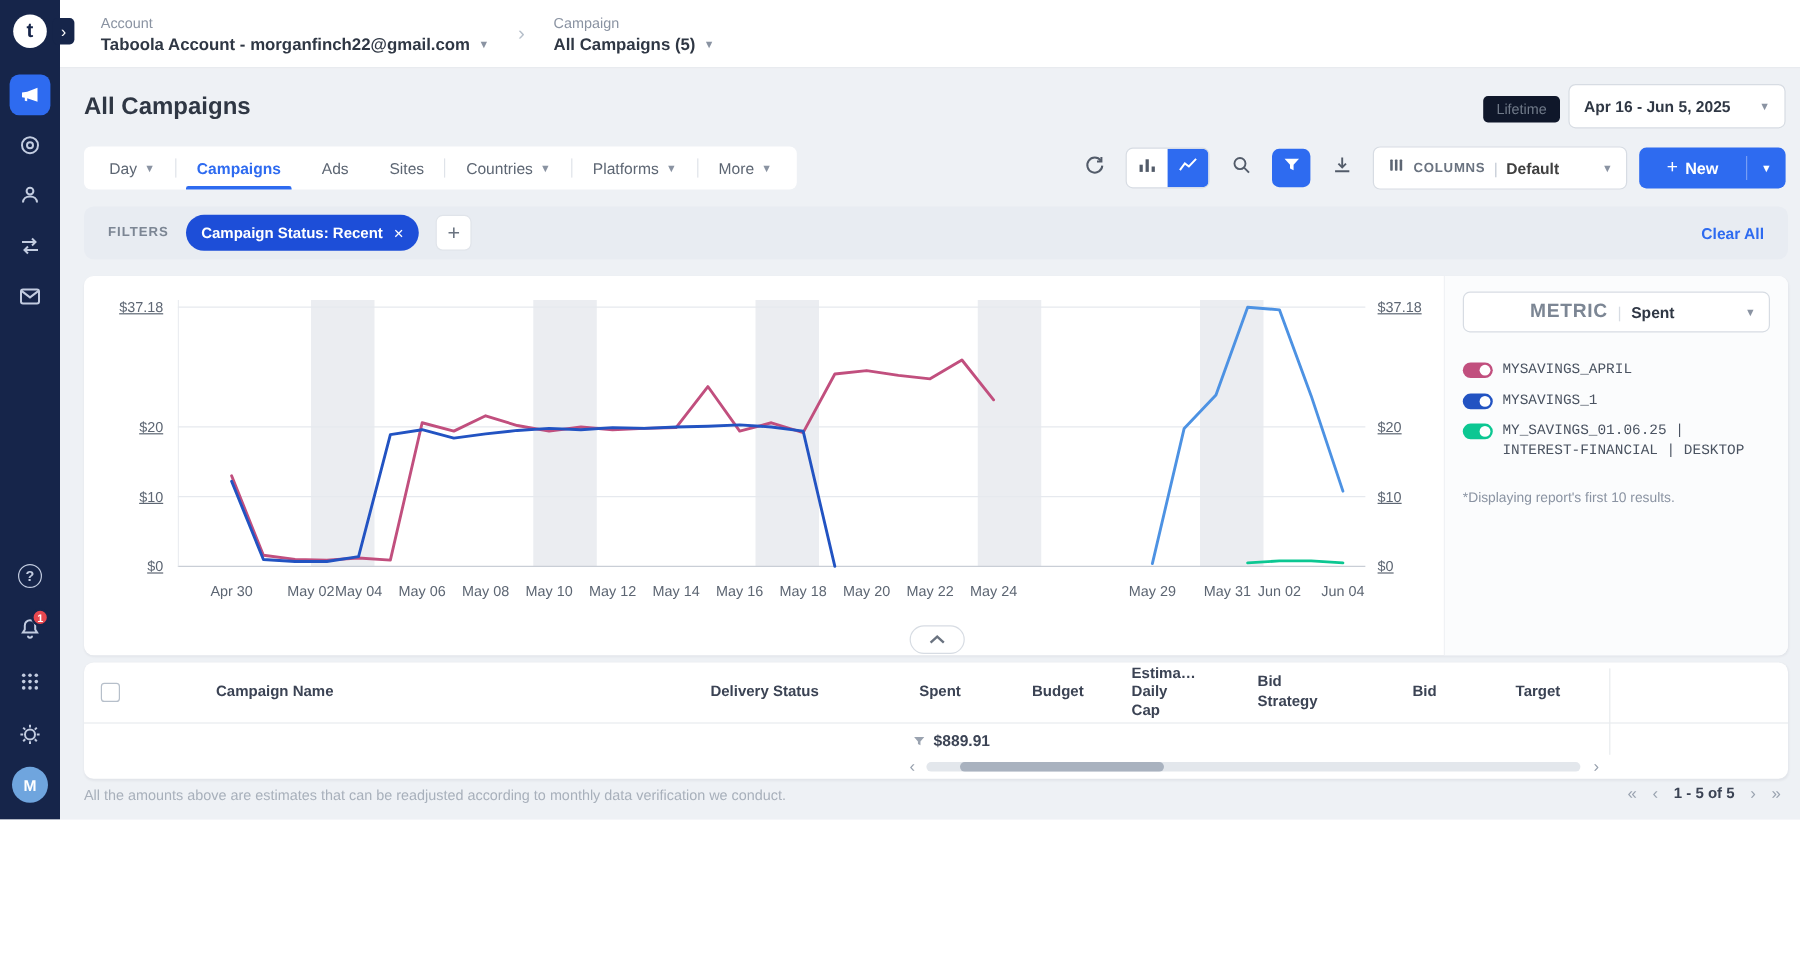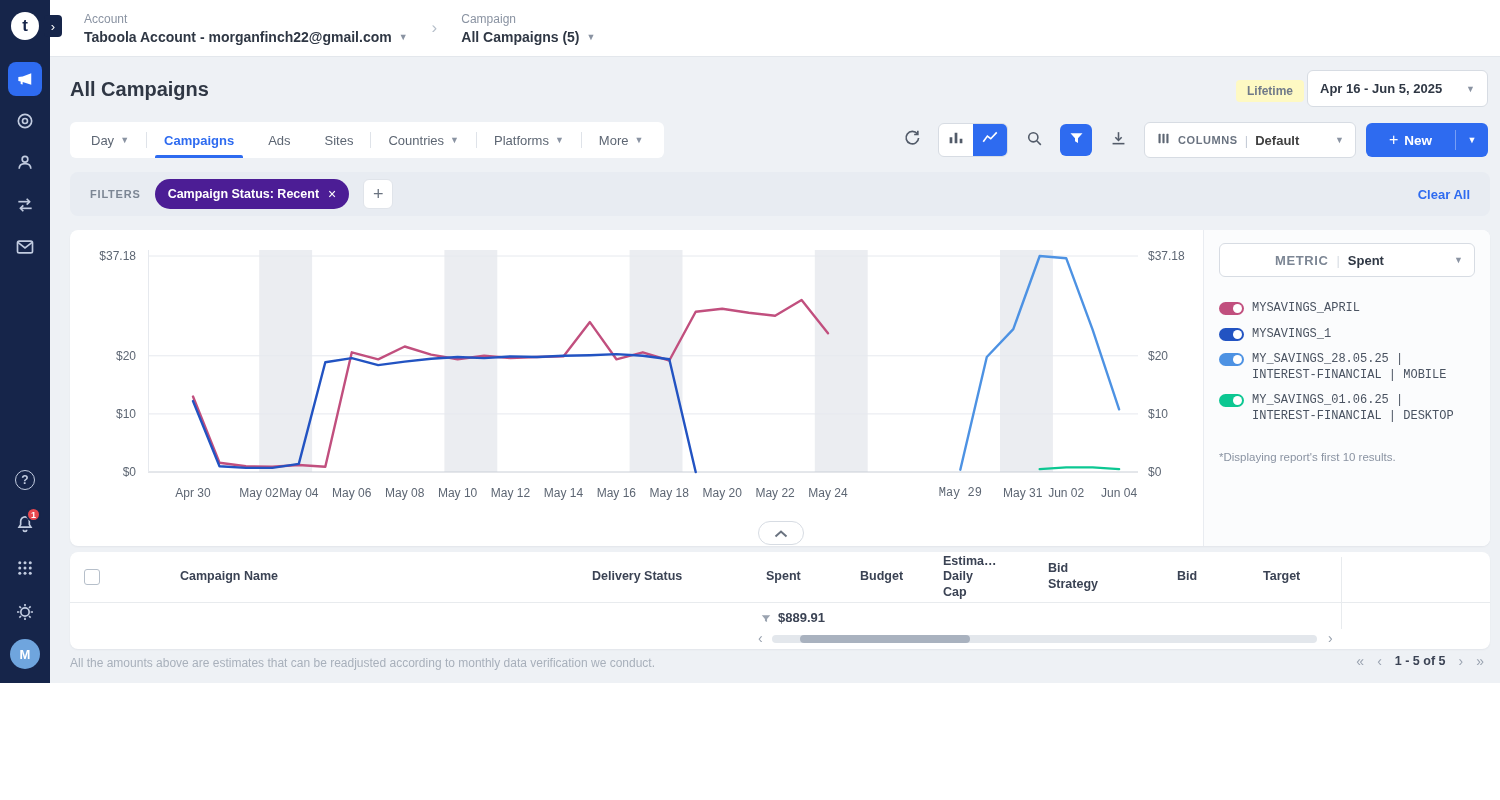--- a/index.html
+++ b/index.html
@@ -25,21 +25,21 @@
   .crumb { display:flex; flex-direction:column; gap:3px; }
   .crumb.first { margin-left:34px; }
   .crumb-label { font-size:12px; color:#8a93a2; }
   .crumb-value { font-size:14px; font-weight:700; color:#2f3744; display:flex; align-items:center; gap:7px; cursor:pointer; }
   .crumb-sep { color:#b6bfca; font-size:17px; margin:0 24px; }
   .caret { font-size:9px; color:#8a93a2; }
 
   
   .content { position:absolute; left:50px; top:57px; width:1450px; height:626px; }
   .page-title { position:absolute; left:20px; top:21px; font-size:20px; font-weight:700; color:#2f3744; }
-  .lifetime-pill { position:absolute; left:1186px; top:23px; background:#fef9c3; color:#707a89; font-size:12px; padding:4px 11px; border-radius:4px;font-weight:bold; }
+  .lifetime-pill { position:absolute; left:1186px; top:23px; background:#0f172a; color:#707a89; font-size:12px; padding:4px 11px; border-radius:4px; }
   .date-range { position:absolute; left:1257px; top:13px; width:181px; height:37px; background:#fff; border:1px solid #d7dce3; border-radius:6px; display:flex; align-items:center; justify-content:space-between; padding:0 12px; font-size:13px; font-weight:700; color:#2f3744; cursor:pointer; }
 
   
   .tabs { position:absolute; left:20px; top:65px; height:36px; background:#fff; border-radius:6px; display:flex; align-items:center; padding:0 4px; }
   .tab { position:relative; height:36px; display:flex; align-items:center; gap:6px; padding:0 17px; font-size:13px; color:#5d6673; cursor:pointer; white-space:nowrap; }
   .tab.active { color:#2e6bf0; font-weight:700; }
   .tab.active::after { content:""; position:absolute; left:8px; right:8px; bottom:0; height:3px; background:#2e6bf0; border-radius:2px 2px 0 0; }
   .tab-sep { width:1px; height:16px; background:#dfe3e9; }
 
   .toolbar-right { position:absolute; right:12px; top:65px; height:36px; display:flex; align-items:center; gap:10px; }
@@ -56,41 +56,41 @@
   .new-btn { height:34px; width:122px; background:#2e6bf0; border-radius:6px; display:flex; align-items:center; color:#fff; cursor:pointer; }
   .new-main { flex:1; display:flex; align-items:center; justify-content:center; gap:6px; font-size:13.5px; font-weight:700; }
   .new-plus { font-size:16px; font-weight:400; }
   .new-split { width:1px; height:20px; background:rgba(255,255,255,.35); }
   .new-caret { width:32px; display:flex; align-items:center; justify-content:center; }
   .new-caret .caret { color:#fff; }
 
   
   .filters-row { position:absolute; left:20px; top:115px; width:1420px; height:44px; background:#e8ecf2; border-radius:8px; display:flex; align-items:center; padding:0 20px; gap:14px; }
   .filters-label { font-size:11px; font-weight:700; color:#7c8694; letter-spacing:.8px; }
-  .filter-chip { display:flex; align-items:center; gap:9px; background:#4c1d95; color:#fff; font-size:12.5px; font-weight:700; padding:7px 13px; border-radius:16px; cursor:pointer; }
+  .filter-chip { display:flex; align-items:center; gap:9px; background:#1d4ed8; color:#fff; font-size:12.5px; font-weight:700; padding:7px 13px; border-radius:16px; cursor:pointer; }
   .chip-close { font-size:14px; font-weight:400; cursor:pointer; }
   .add-filter { width:30px; height:30px; background:#fff; border:1px solid #e0e4ea; border-radius:6px; color:#6a7380; font-size:18px; display:flex; align-items:center; justify-content:center; cursor:pointer; }
   .clear-all { margin-left:auto; color:#2e6bf0; font-size:13px; font-weight:700; cursor:pointer; }
 
   
   .chart-panel { position:absolute; left:20px; top:173px; width:1420px; height:316px; background:#fff; border-radius:8px; box-shadow:0 1px 2px rgba(16,24,40,.05); display:flex; }
   .chart-left { width:1133px; padding-top:20px; }
   .chart-row { display:flex; }
   .y-col { position:relative; width:78px; height:228px; }
   .y-col.right { width:55px; }
-  .y-col span { position:absolute; font-size:12px; color:#5d6673; white-space:nowrap; }
+  .y-col span { position:absolute; font-size:12px; color:#5d6673; white-space:nowrap;text-decoration:underline; }
   #y-left span { right:12px; }
   #y-right span { left:10px; }
   #chart-svg { width:990px; height:228px; display:block; }
   .x-labels { position:relative; height:24px; margin-left:78px; width:990px; }
   .x-labels span { position:absolute; top:8px; transform:translateX(-50%); font-size:12px; color:#5d6673; white-space:nowrap; }
 
   .legend-panel { width:287px; border-left:1px solid #e9ecf1; background:#fbfcfd; border-radius:0 8px 8px 0; padding:13px 15px; display:flex; flex-direction:column; }
   .metric-box { height:34px; background:#fff; border:1px solid #d7dce3; border-radius:6px; display:flex; align-items:center; gap:8px; padding:0 11px; cursor:pointer; }
-  .metric-label { font-size:13px; color:#7c8694; letter-spacing:.6px; font-weight:700;padding-left:44px; }
+  .metric-label { font-size:16px; color:#7c8694; letter-spacing:.6px; font-weight:700;padding-left:44px; }
   .metric-div { color:#d7dce3; font-size:13px; }
   .metric-value { font-size:13px; font-weight:700; color:#2f3744; }
   .metric-box .caret { margin-left:auto; }
   #legend-list { margin-top:24px; display:flex; flex-direction:column; gap:10px;font-family:Liberation Mono, monospace; }
   .legend-item { display:flex; gap:8px; align-items:flex-start; cursor:pointer; }
   .legend-pill { flex:0 0 auto; width:25px; height:13px; border-radius:7px; position:relative; margin-top:1px; }
   .legend-dot { position:absolute; right:2px; top:2px; width:9px; height:9px; border-radius:50%; background:#fff; }
   .legend-name { font-size:12px; color:#4a5361; line-height:1.3; }
   .legend-note { margin-top:26px; font-size:11.5px; color:#8a93a2; }
 
@@ -396,21 +396,21 @@
             <span style="left: 203.76px;">May 06</span>
             <span style="left: 256.68px;">May 08</span>
             <span style="left: 309.6px;">May 10</span>
             <span style="left: 362.52px;">May 12</span>
             <span style="left: 415.44px;">May 14</span>
             <span style="left: 468.36px;">May 16</span>
             <span style="left: 521.28px;">May 18</span>
             <span style="left: 574.2px;">May 20</span>
             <span style="left: 627.12px;">May 22</span>
             <span style="left: 680.04px;">May 24</span>
-            <span style="left: 812.34px; font-family: Liberation Mono, monospace;">May 29</span>
+            <span style="left: 812.34px;">May 29</span>
             <span style="left: 865.26px; padding-left: 19px;">May 31</span>
             <span style="left: 918.18px;">Jun 02</span>
             <span style="left: 971.1px;">Jun 04</span>
           </div>
       </div>
       <aside class="legend-panel">
         <div class="metric-box">
           <span class="metric-label">METRIC</span>
           <span class="metric-div">|</span>
           <span class="metric-value">Spent</span>
@@ -421,26 +421,20 @@
               <span class="legend-pill" style="background: rgb(193, 79, 126);">
                 <span class="legend-dot"></span>
               </span>
               <span class="legend-name">MYSAVINGS_APRIL</span>
             </div>
             <div class="legend-item">
               <span class="legend-pill" style="background: rgb(34, 83, 194);">
                 <span class="legend-dot"></span>
               </span>
               <span class="legend-name">MYSAVINGS_1</span>
-            </div>
-            <div class="legend-item">
-              <span class="legend-pill" style="background: rgb(77, 146, 227);">
-                <span class="legend-dot"></span>
-              </span>
-              <span class="legend-name">MY_SAVINGS_28.05.25 | INTEREST-FINANCIAL | MOBILE</span>
             </div>
             <div class="legend-item">
               <span class="legend-pill" style="background: rgb(12, 199, 146);">
                 <span class="legend-dot"></span>
               </span>
               <span class="legend-name">MY_SAVINGS_01.06.25 | INTEREST-FINANCIAL | DESKTOP</span>
             </div>
           </div>
         <div class="legend-note">*Displaying report's first 10 results.</div>
       </aside>

